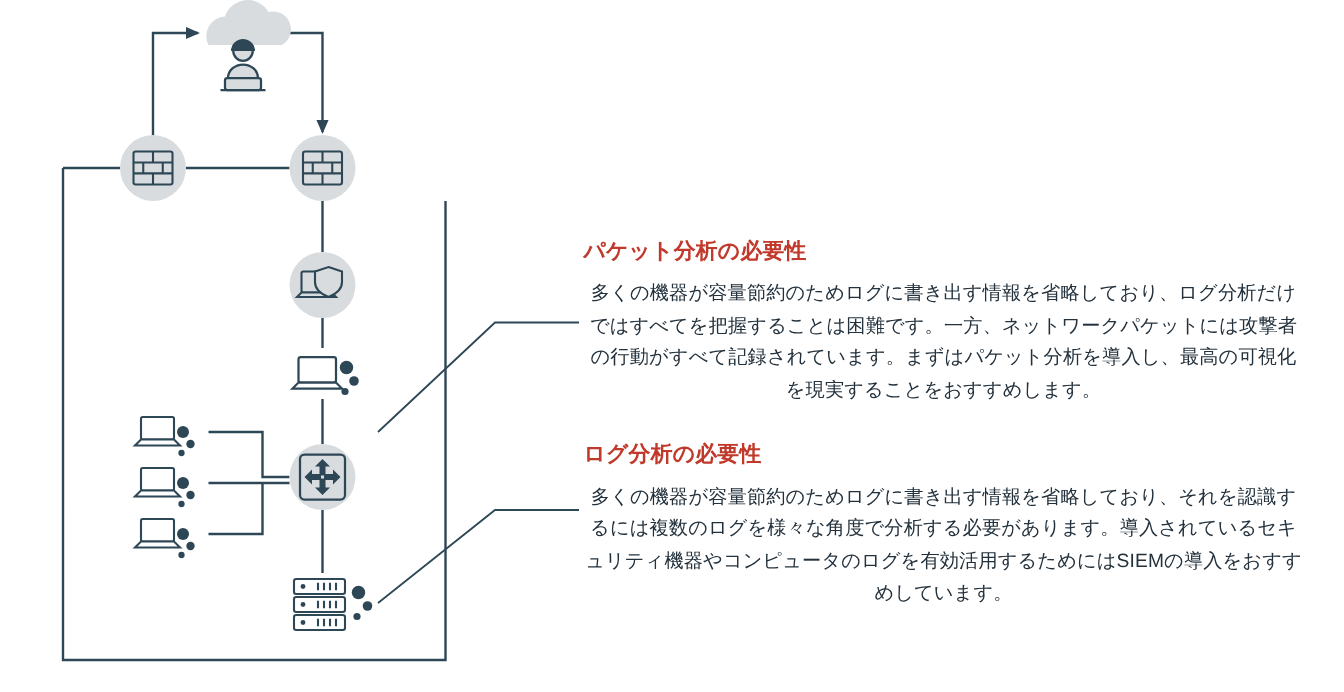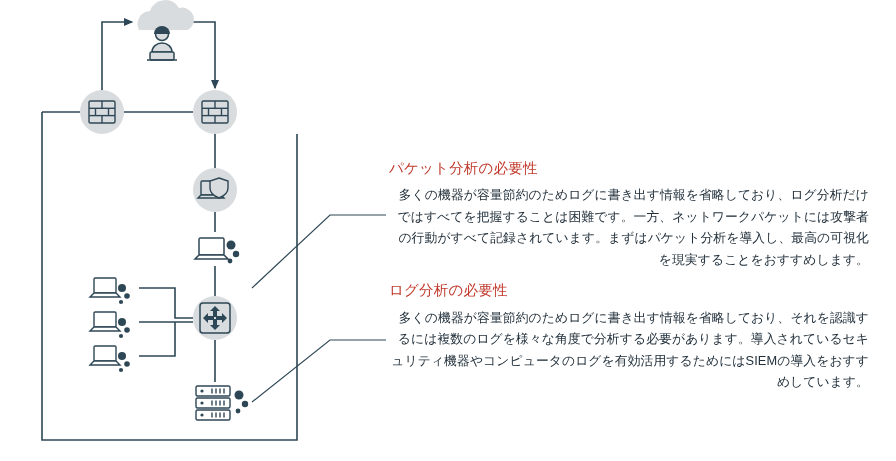--- a/index.html
+++ b/index.html
@@ -28,35 +28,35 @@
   }
   .text-panel {
     position: absolute;
     left: 389px;
     top: 160px;
     width: 480px;
   }
   .block-heading {
     color: #c0392b;
     font-size: 14.5px;
-    font-weight: normal;
+    font-weight: bold;
     letter-spacing: 0.2px;
     margin: 0 0 7px 0;
     line-height: 1.2;
   }
   .block-body {
     color: #23313c;
     font-size: 12.8px;
     line-height: 1.68;
     margin: 0;
-    text-align: right;
+    text-align: center;
     letter-spacing: 0.1px;
   }
   .block-2 {
-    margin-top: 12px;
+    margin-top: 25px;
   }
 </style>
 </head>
 <body>
 
 <div id="diagram-root">
 
   <svg class="svg-layer" viewBox="0 0 896 461" xmlns="http://www.w3.org/2000/svg">
     <defs>
       <marker id="arrowhead" markerWidth="7" markerHeight="7" refX="5.2" refY="2.6" orient="auto">

